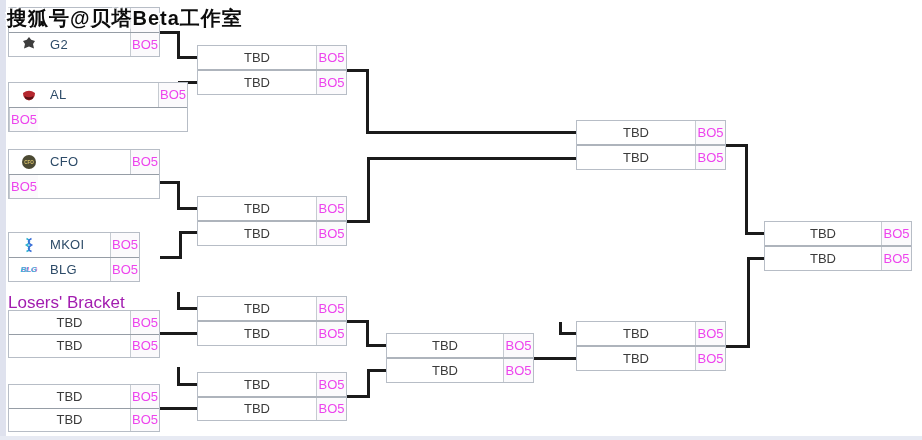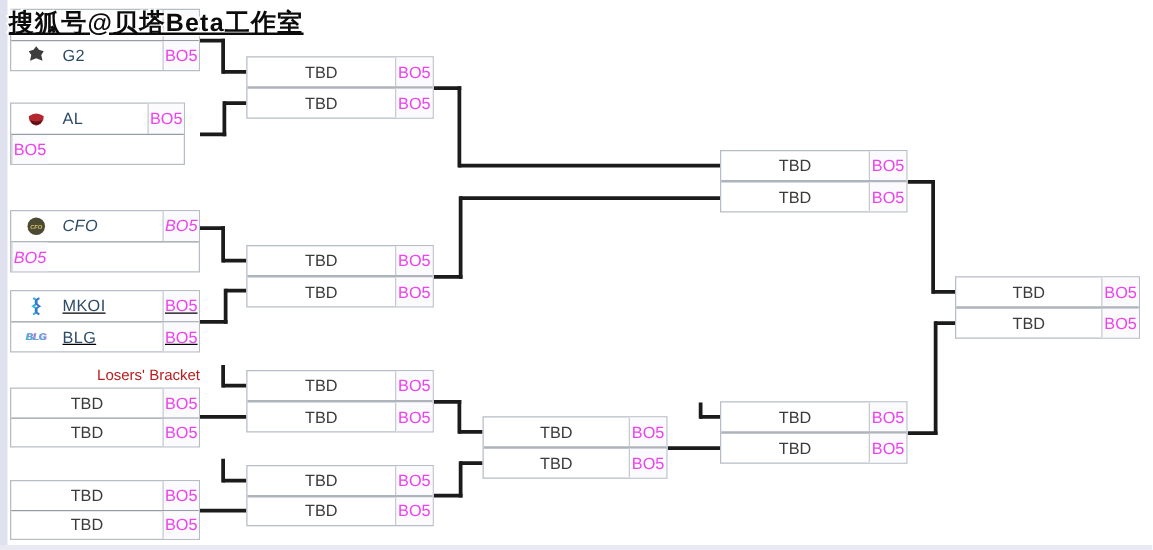--- a/index.html
+++ b/index.html
@@ -57,25 +57,24 @@
     color:#ed43ed;font-size:13px;font-weight:500;
     box-sizing:border-box;
   }
   .match.left .bo-cell{width:29px;}
   .match.mid .bo-cell{width:30px;}
   #watermark{
     position:absolute;left:7px;top:5px;z-index:5;
     font-size:20px;font-weight:800;color:#0c0c0c;
     letter-spacing:1px;white-space:nowrap;
     text-shadow:-2px -1px 0 #ffffff, 2px 1px 0 rgba(255,255,255,.92), 0 0 1px #ffffff;
-    text-decoration:underline;
   }
   #losers-label{
     position:absolute;left:8px;top:293px;width:152px;z-index:2;
-    text-align:right;font-size:12px;color:#b91c1c;
+    text-align:left;font-size:17px;color:#a21caf;
   }
 </style>
 </head>
 <body>
 
 <div id="canvas">
   <div class="edge-stripe-left"></div>
   <div class="edge-stripe-bottom"></div>
   <div id="losers-label">Losers' Bracket</div>
 
@@ -130,55 +129,55 @@
           <span class="logo">
             <svg width="16" height="16" viewBox="0 0 16 16">
               <path d="M8 1 L10.2 3.8 L14 5 L12 8 L13 12.5 L8 10.5 L3 12.5 L4 8 L2 5 L5.8 3.8 Z" fill="#3d3d3d"></path>
             </svg>
           </span>
           <span class="team-label">G2</span>
         </div>
         <div class="bo-cell">BO5</div>
       </div>
     </div>
-    <div class="match left" style="left: 8px; top: 82px; width: 140px; height: 50px;">
+    <div class="match left" style="left: 8px; top: 82px; width: 180px; height: 50px;">
       <div class="row">
         <div class="name-cell named">
           <span class="logo">
             <svg width="16" height="16" viewBox="0 0 16 16">
               <path d="M2 6 Q8 1.5 14 6 Q14 12 8 13.5 Q2 12 2 6 Z" fill="#b5272e"></path>
               <path d="M3.5 9 Q8 11.5 12.5 9 L11.5 12 Q8 13.5 4.5 12 Z" fill="#5d1216"></path>
             </svg>
           </span>
           <span class="team-label">AL</span>
         </div>
         <div class="bo-cell">BO5</div>
       </div>
       <div class="row">
         <div class="bo-cell">BO5</div>
       </div>
     </div>
-    <div class="match left" style="left: 8px; top: 168px; width: 152px; height: 50px; font-style: italic;">
+    <div class="match left" style="left: 8px; top: 149px; width: 152px; height: 50px;">
       <div class="row">
         <div class="name-cell named">
           <span class="logo">
             <svg width="16" height="16" viewBox="0 0 16 16">
               <circle cx="8" cy="8" r="7" fill="#4c4a33"></circle>
               <text x="8" y="10.3" font-size="4.6" font-weight="bold" fill="#d8c06a" text-anchor="middle" font-family="Liberation Sans,sans-serif">CFO</text>
             </svg>
           </span>
           <span class="team-label">CFO</span>
         </div>
         <div class="bo-cell">BO5</div>
       </div>
       <div class="row">
         <div class="bo-cell">BO5</div>
       </div>
     </div>
-    <div class="match left" style="left: 8px; top: 232px; width: 152px; height: 50px; text-decoration: underline;">
+    <div class="match left" style="left: 8px; top: 232px; width: 132px; height: 50px;">
       <div class="row">
         <div class="name-cell named">
           <span class="logo">
             <svg width="16" height="16" viewBox="0 0 16 16">
               <path d="M5.5 1.5 Q11.5 4.5 5.5 8 Q11.5 11.5 5.5 14.5" fill="none" stroke="#2fb3d1" stroke-width="1.6"></path>
               <path d="M10.5 1.5 Q4.5 4.5 10.5 8 Q4.5 11.5 10.5 14.5" fill="none" stroke="#3a6fd8" stroke-width="1.6"></path>
             </svg>
           </span>
           <span class="team-label">MKOI</span>
         </div>

